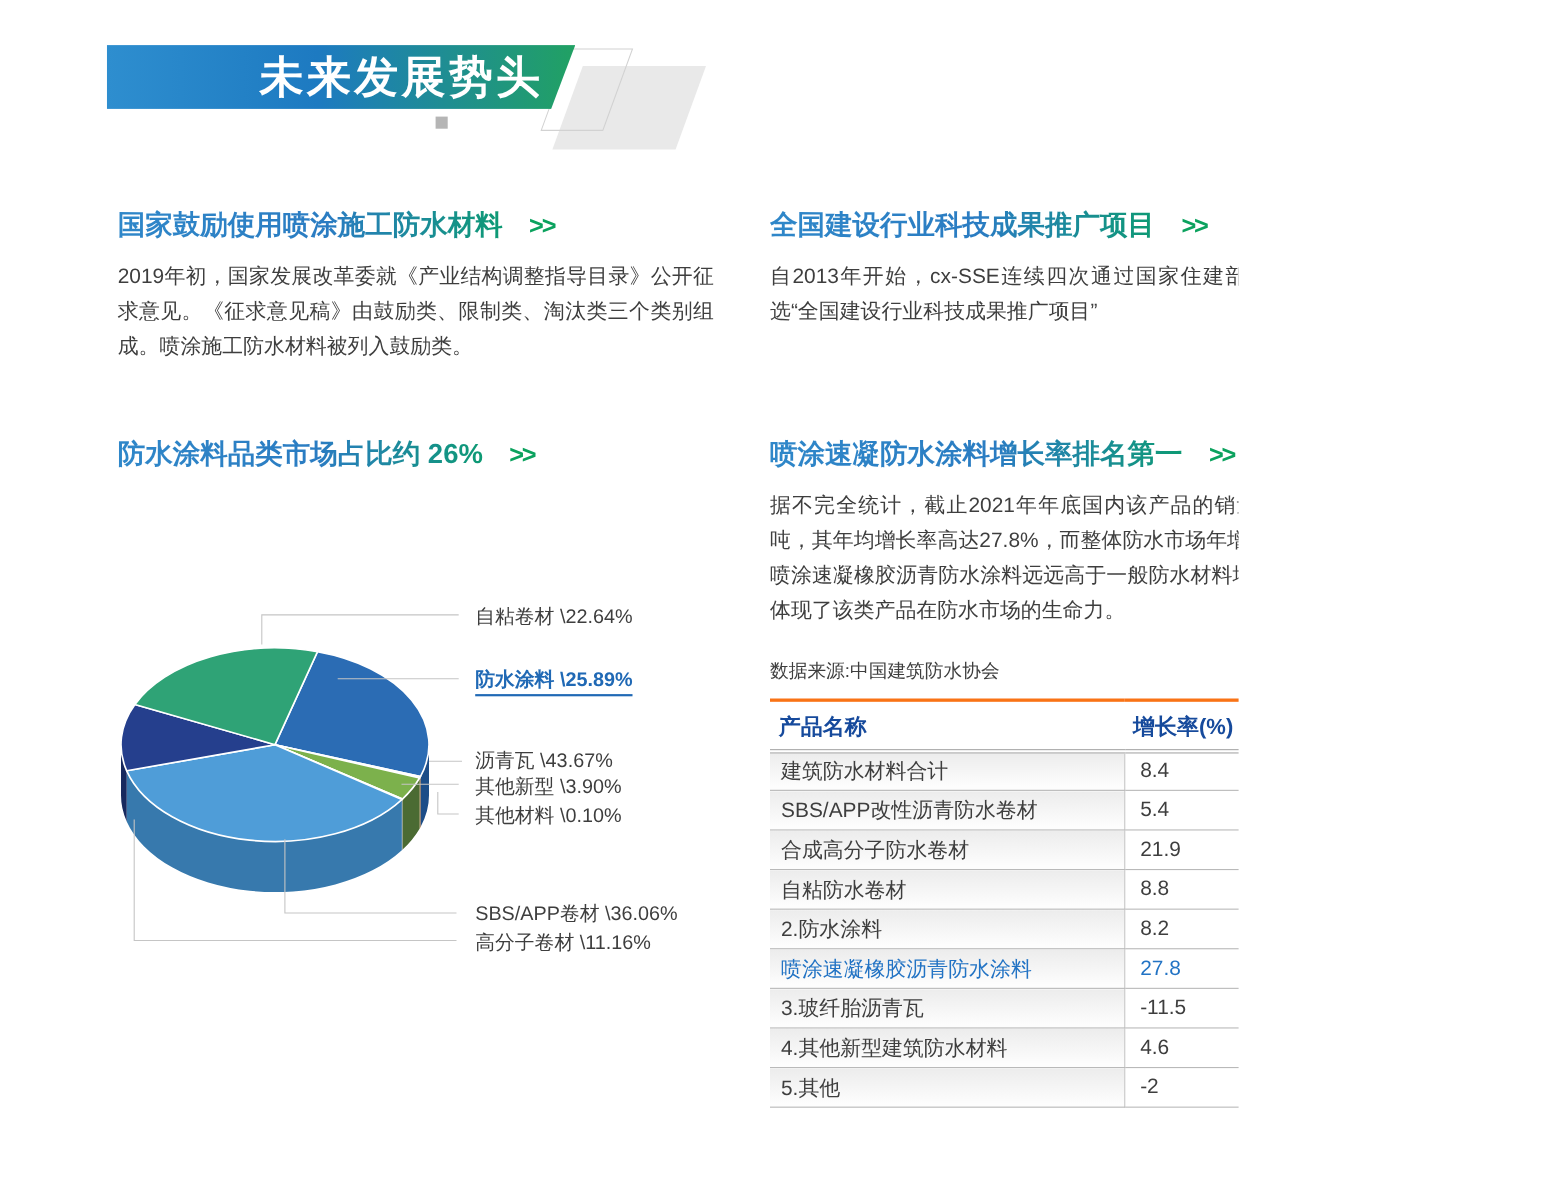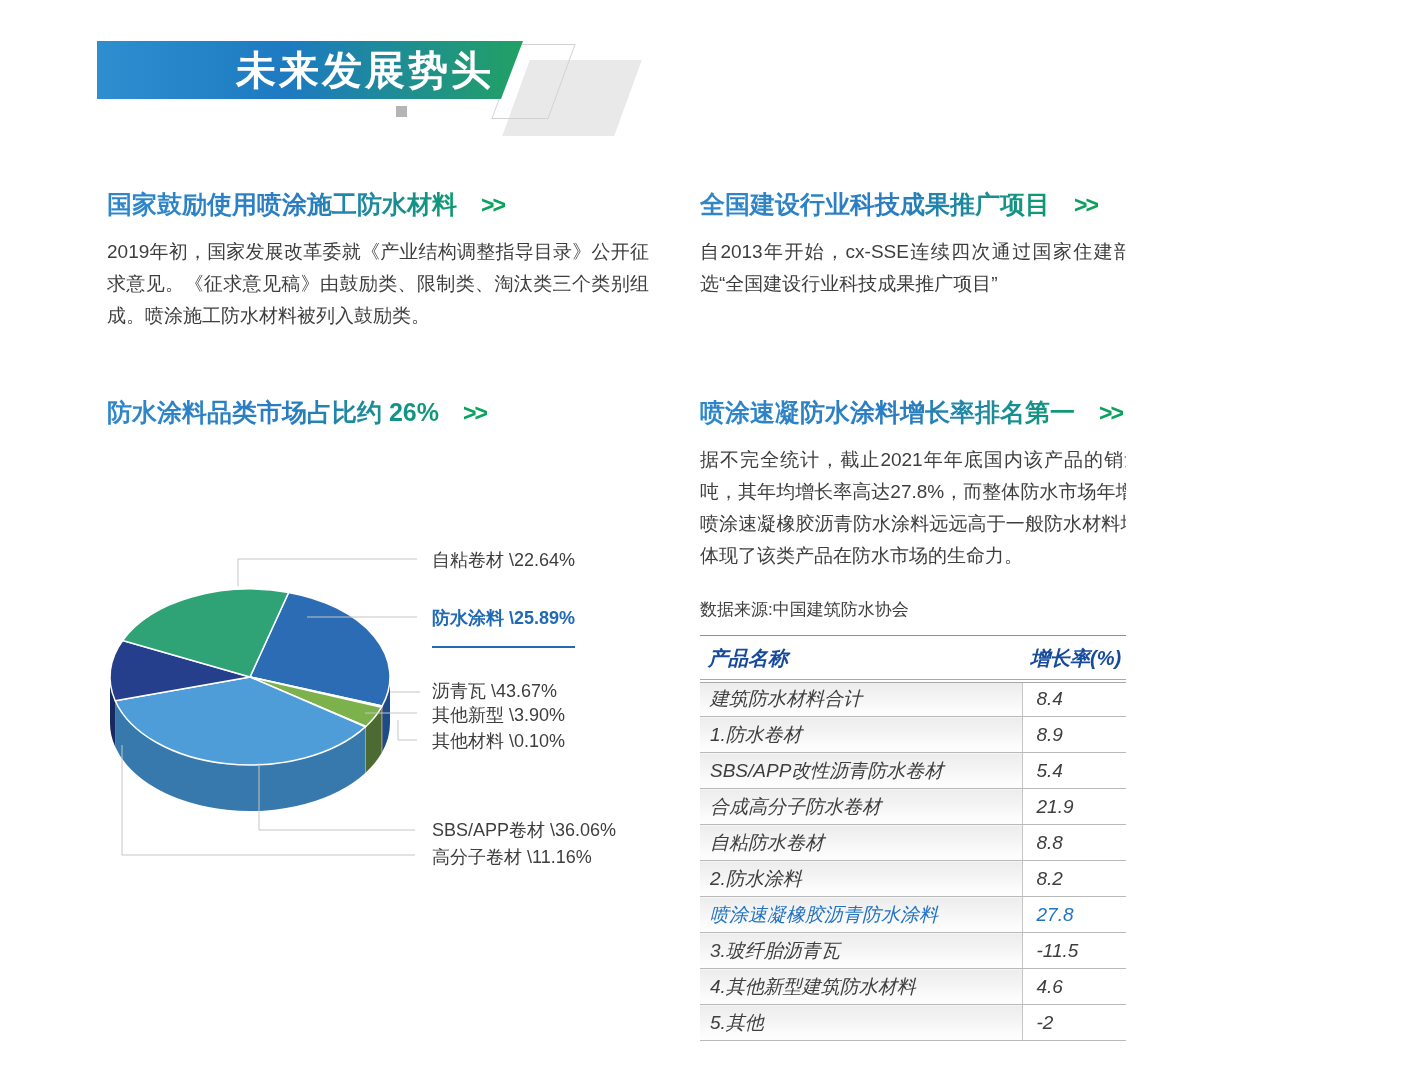--- a/index.html
+++ b/index.html
@@ -40,21 +40,21 @@
     -webkit-background-clip:text; background-clip:text; -webkit-text-fill-color:transparent;
   }
   .arrows { font-size:23px; font-weight:800; color:#0ba25e; letter-spacing:-2px; }
   .sec-body {
     margin-top:15px; font-size:19px; line-height:1.68; color:#3e3e3e;
     text-align:justify;
   }
   .source-line { margin-top:26px; font-size:17px; color:#3e3e3e; }
 
   
-  table.growth { width:515px; border-collapse:collapse; margin-top:14px; border-top:1px solid #f97316;font-style:italic; }
+  table.growth { width:515px; border-collapse:collapse; margin-top:14px; border-top:3px solid #f97316; }
   table.growth th {
     text-align:left; font-size:20px; font-weight:700; color:#164a9c;
     padding:9px 0 7px 8px; border-bottom:4px double #a8a8a8; background:#ffffff;
   }
   table.growth th:first-child { width:322px; }
   table.growth td {
     font-size:19px; color:#3e3e3e; height:36px; padding:0 0 0 10px;
     border-bottom:1px solid #b9b9b9; background:#ffffff;
   }
   table.growth td:first-child {
@@ -64,21 +64,21 @@
   table.growth td:last-child { padding-left:14px; }
   table.growth tr.hl td { color:#2273c4; }
 
   
   .chart-area { position:absolute; left:95px; top:540px; width:550px; height:342px; }
   .chart-area svg { position:absolute; left:0; top:0; }
   .pie-label {
     position:absolute; left:337px; font-size:18px; color:#3e3e3e; white-space:nowrap;
   }
   .pie-label.hl {
-    color:#2069b5; font-weight:700; border-bottom:2px solid #2069b5; padding-bottom:16px;
+    color:#2069b5; font-weight:700; border-bottom:2px solid #2069b5; padding-bottom:1px;
   }
 </style>
 </head>
 <body>
 
 <div class="page">
 
   <div class="deco-gray"></div>
   <div class="deco-outline"></div>
   <div class="deco-square"></div>
@@ -157,24 +157,20 @@
           <th>产品名称</th>
           <th>增长率(%)</th>
         </tr>
       </thead>
       <tbody id="growth-tbody">
           <tr>
             <td>建筑防水材料合计</td>
             <td>8.4</td>
           </tr>
           <tr>
-            <td>1.防水卷材</td>
-            <td>8.9</td>
-          </tr>
-          <tr>
             <td>SBS/APP改性沥青防水卷材</td>
             <td>5.4</td>
           </tr>
           <tr>
             <td>合成高分子防水卷材</td>
             <td>21.9</td>
           </tr>
           <tr>
             <td>自粘防水卷材</td>
             <td>8.8</td>

